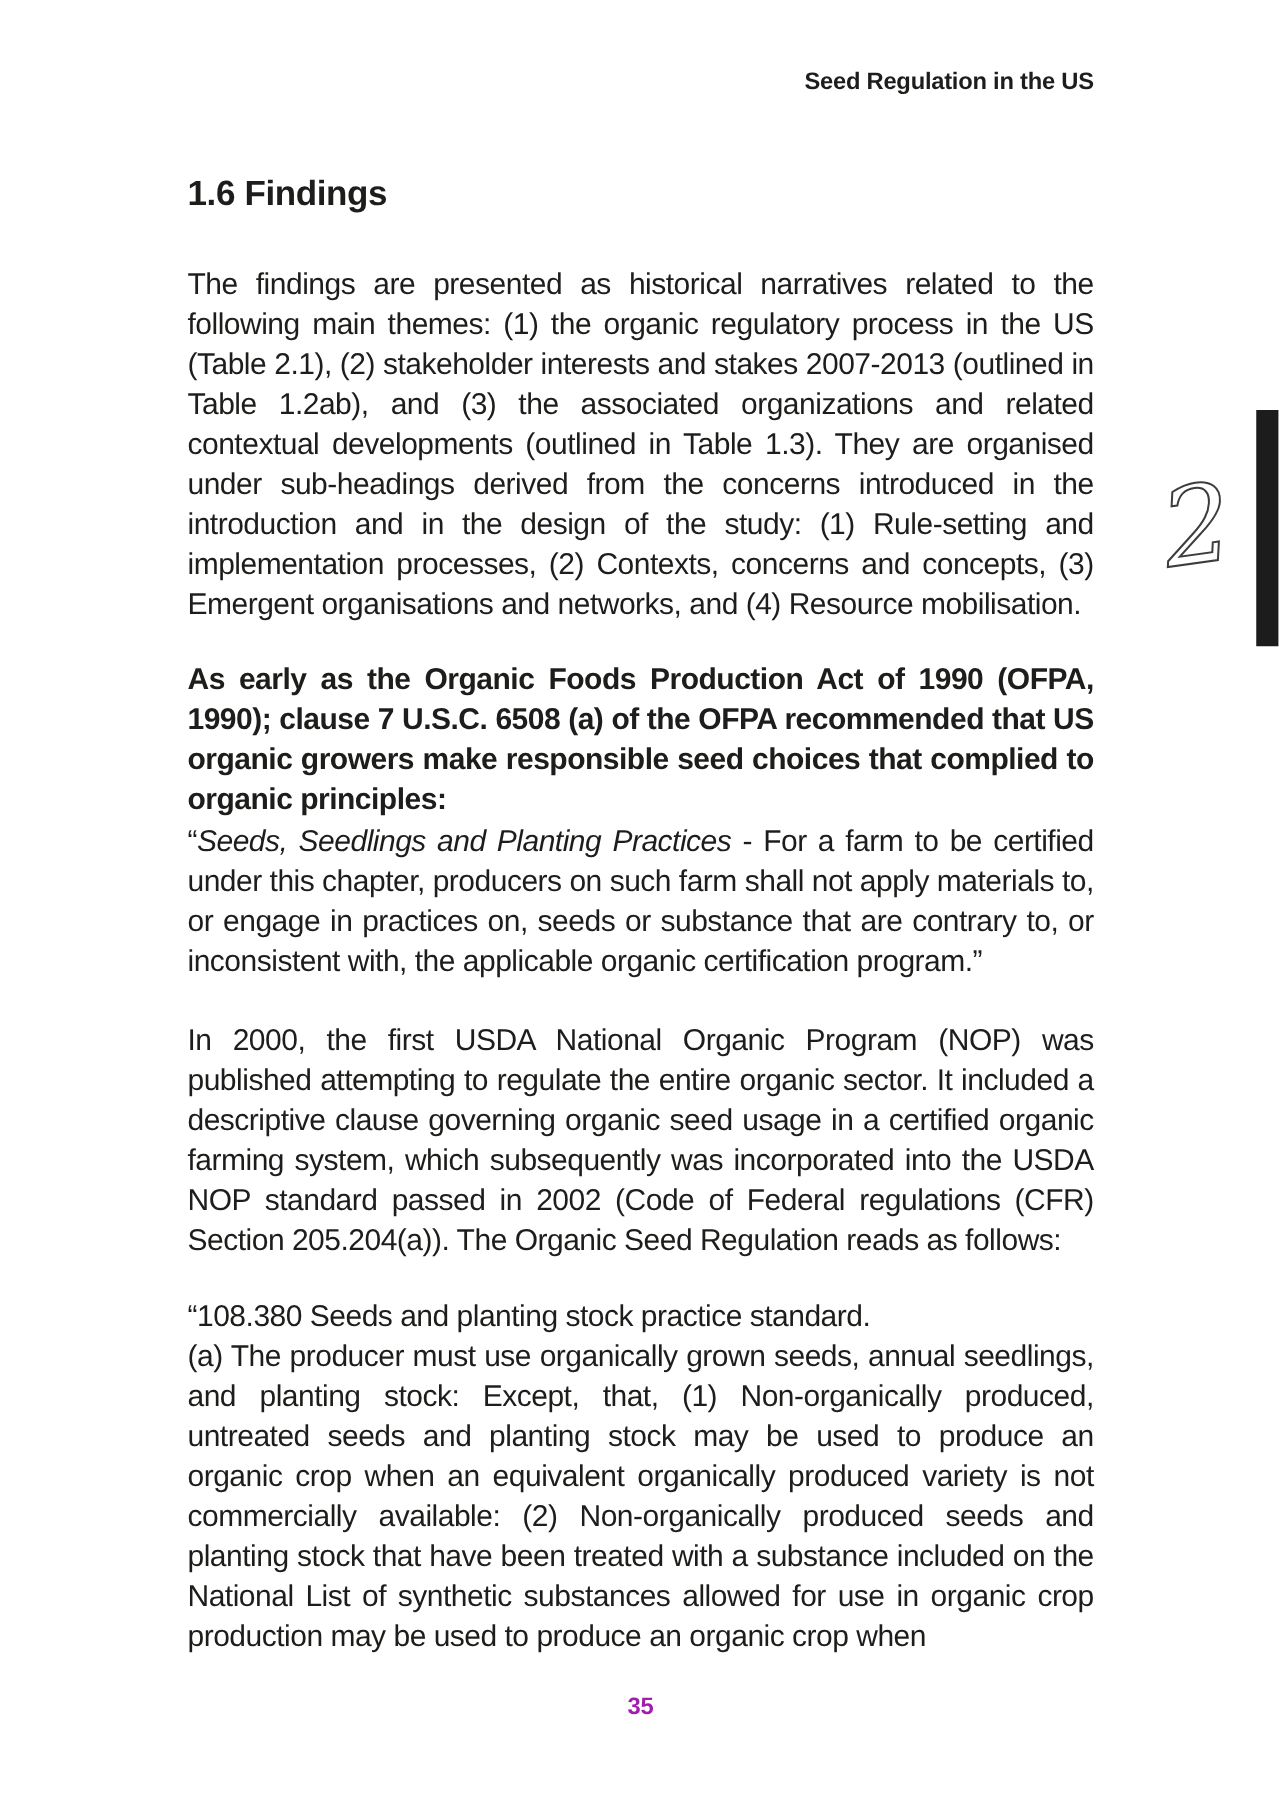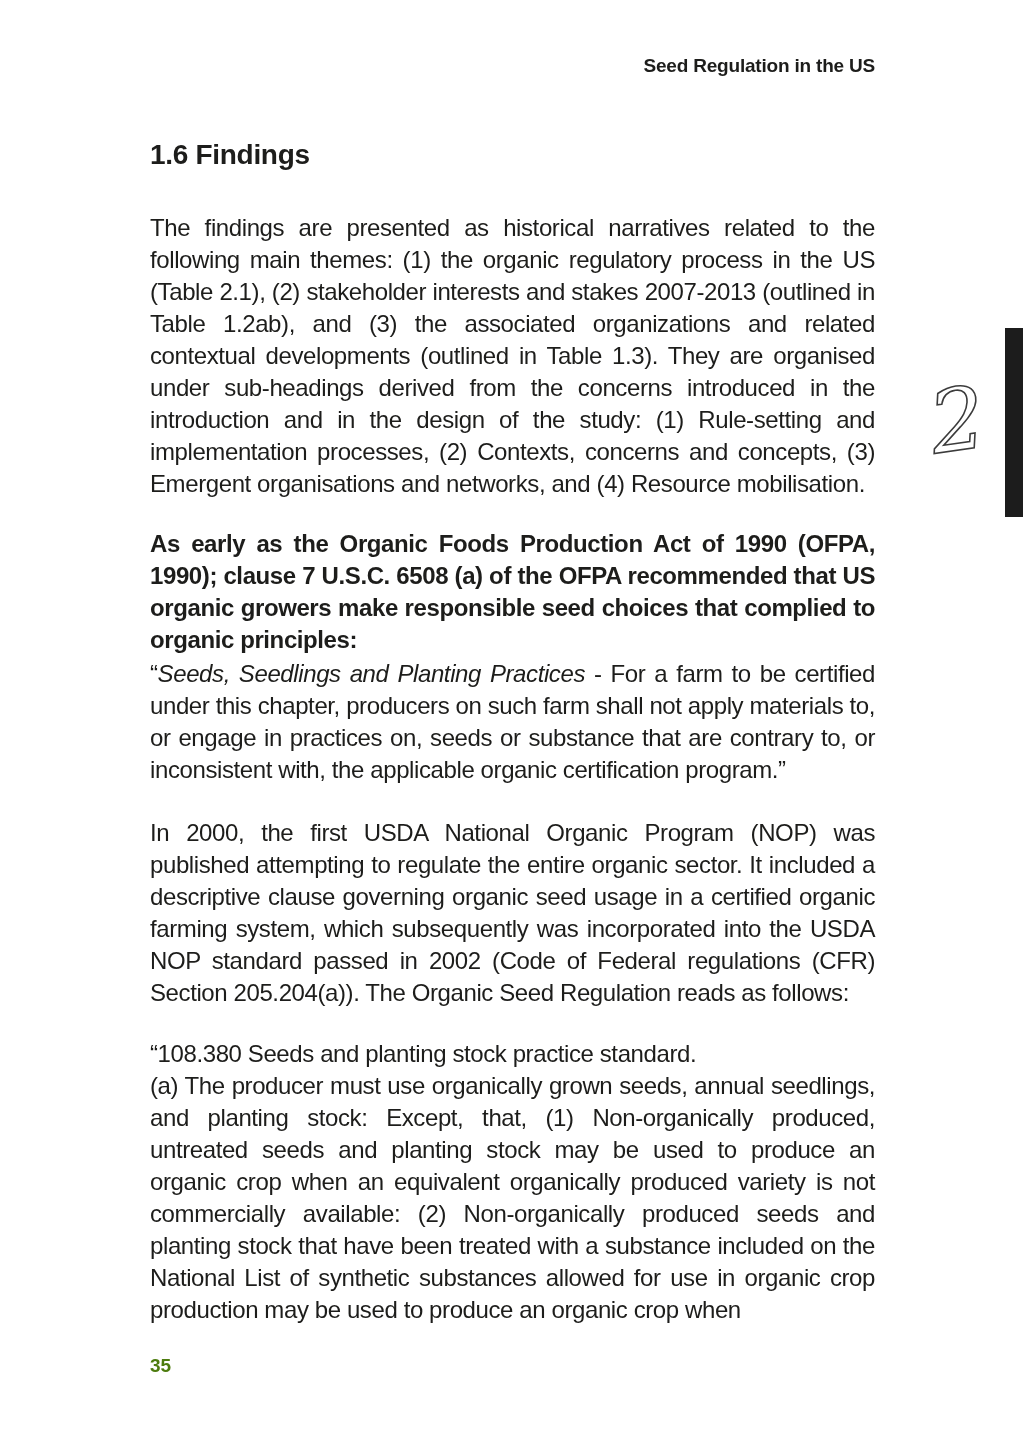--- a/index.html
+++ b/index.html
@@ -52,24 +52,24 @@
   }
   .subsection-number { width: 78px; flex: 0 0 78px; }
   .subsection-lead   { top: 528px; font-weight: bold; }
   .quote1      { top: 658px; }
   .quote1 .ital { font-style: italic; }
   .para-nop    { top: 817px; }
   .quote2      { top: 1038px; }
   .quote2 p    { margin: 0; }
   .page-number {
     top: 1355px;
-    text-align: left;
+    text-align: center;
     font-size: 19px;
     font-weight: bold;
-    color: #4d7c0f;
+    color: #a21caf;
   }
   .chapter-tab {
     position: absolute;
     left: 1005px;
     top: 328px;
     width: 18px;
     height: 189px;
     background: #1c1c1c;
   }
   .chapter-numeral {

